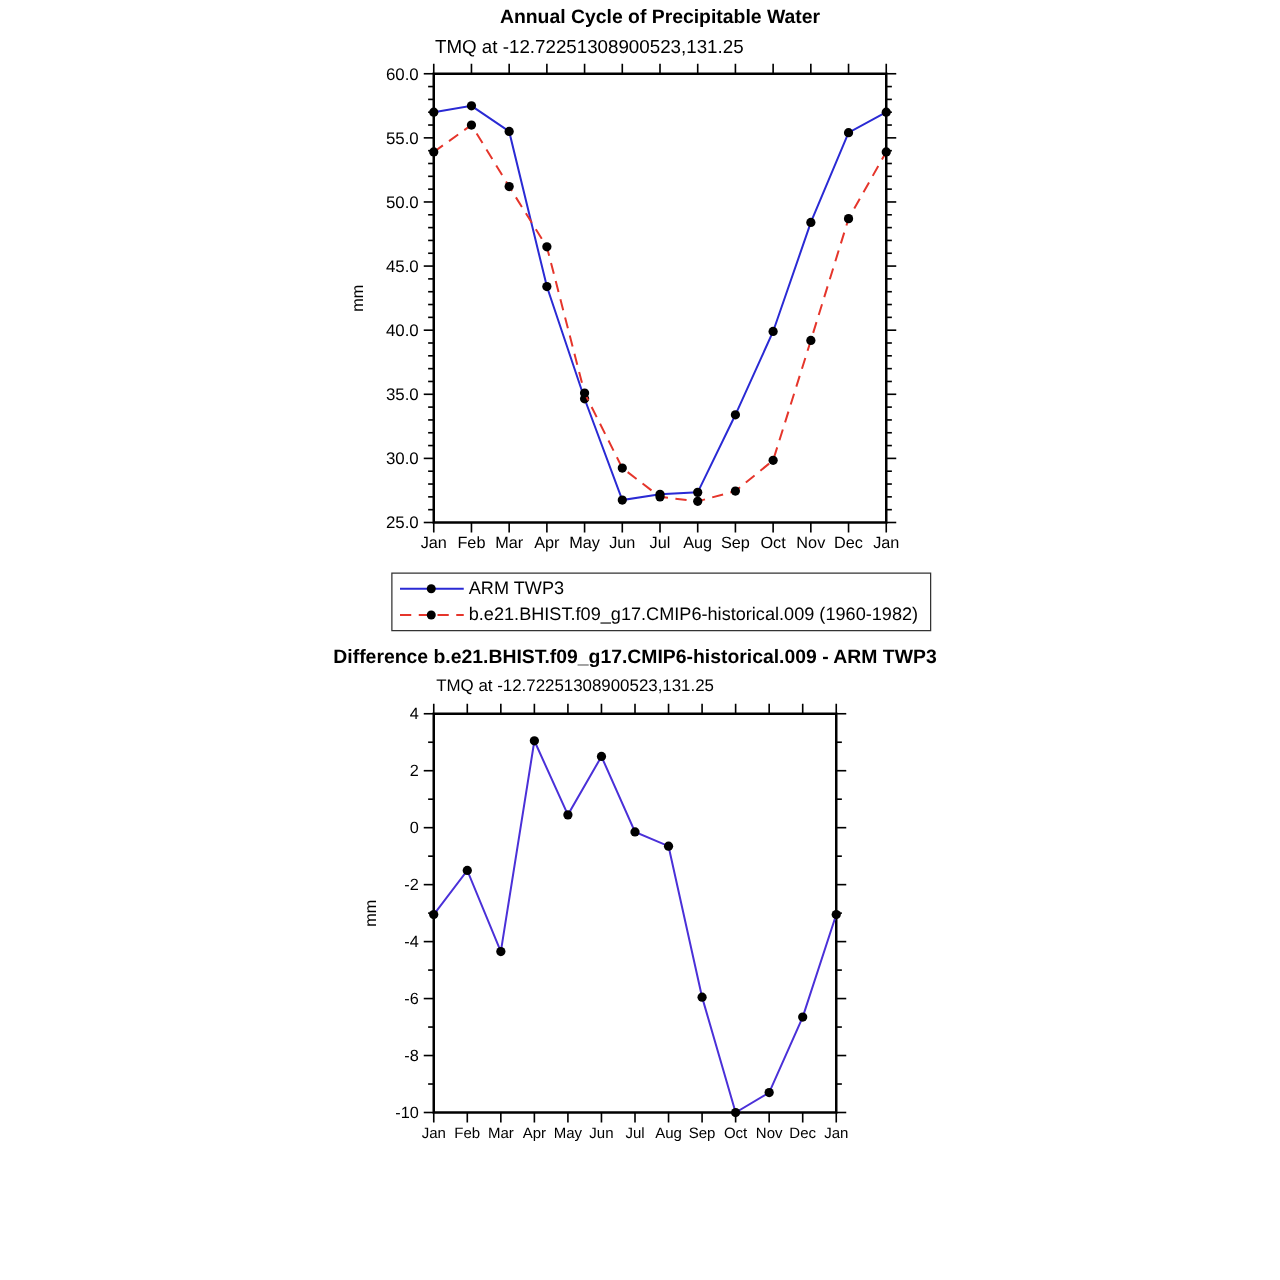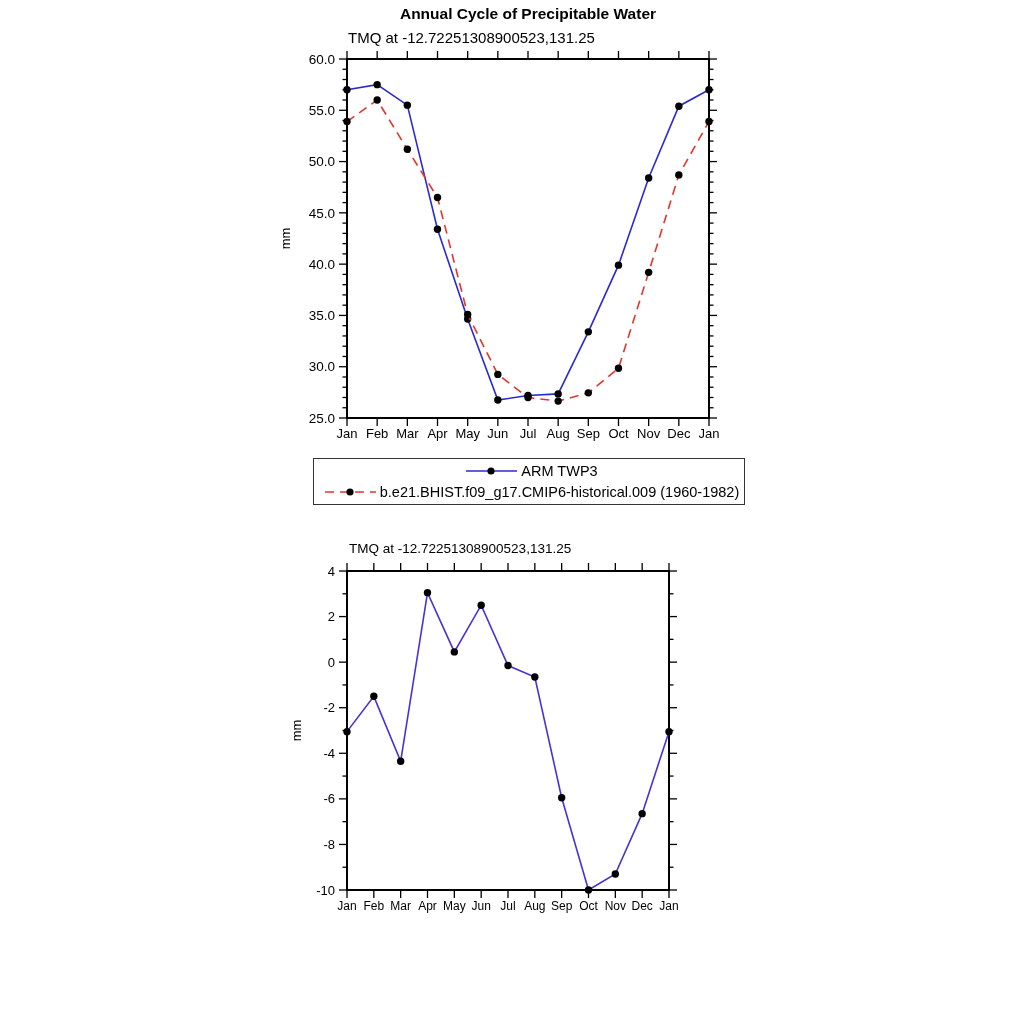--- a/index.html
+++ b/index.html
@@ -28,32 +28,33 @@
   .legend{
     position:absolute;
     left:313px;top:458px;
     width:432px;height:47px;
     border:1px solid #333;
     background:#fff;
     box-sizing:border-box;
     display:flex;flex-direction:column;justify-content:space-evenly;
     padding:1px 0 1px 5px;
   }
-  .legend-row{display:flex;align-items:center;height:21px;justify-content:center;}
+  .legend-row{display:flex;align-items:center;height:21px;}
   .legend-row svg{flex:0 0 auto;}
   .legend-label{font-size:14.5px;margin-left:3px;white-space:nowrap;}
 </style>
 </head>
 <body>
 
 <div class="page">
 
   <div class="chart-title" style="left:178px;top:5px;width:700px;">Annual Cycle of Precipitable Water</div>
   <div class="chart-subtitle" style="left:348px;top:29px;">TMQ at -12.72251308900523,131.25</div>
 
+  <div class="chart-title" style="left:158px;top:517px;width:700px;">Difference b.e21.BHIST.f09_g17.CMIP6-historical.009 - ARM TWP3</div>
   <div class="chart-subtitle small" style="left:349px;top:541px;">TMQ at -12.72251308900523,131.25</div>
 
   <svg id="plot-svg" width="1024" height="1024" viewBox="0 0 1024 1024">
       <g>
         <rect x="347" y="59" width="362" height="359" fill="none" stroke="#000" stroke-width="2"></rect>
         <g stroke="#000" stroke-width="1.3">
           <line x1="347" x2="339" y1="418" y2="418"></line>
           <line x1="709" x2="717" y1="418" y2="418"></line>
           <line x1="347" x2="342.5" y1="407.74285714285713" y2="407.74285714285713"></line>
           <line x1="709" x2="713.5" y1="407.74285714285713" y2="407.74285714285713"></line>

